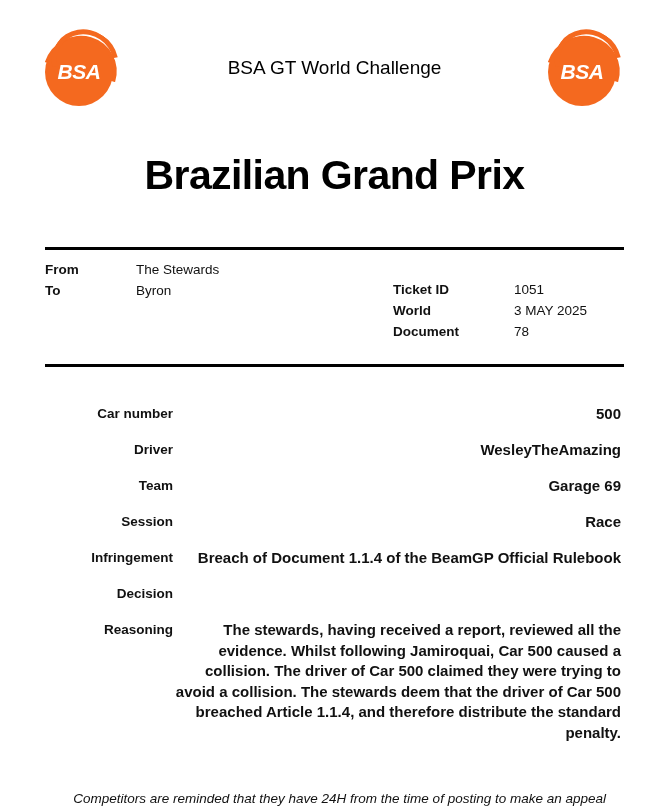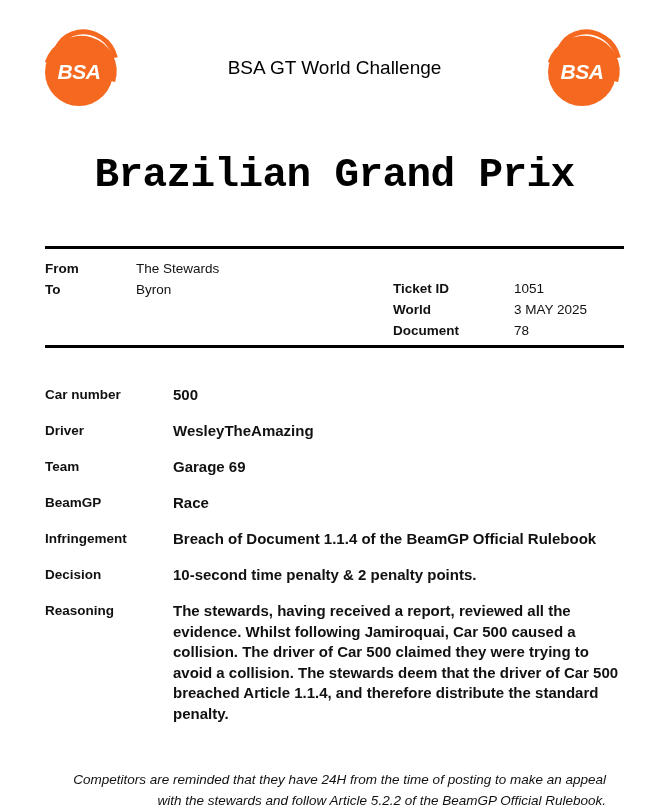--- a/index.html
+++ b/index.html
@@ -97,29 +97,28 @@
 
   
   .doc-title {
     text-align: center;
     font-size: 41px;
     font-weight: bold;
     letter-spacing: -0.6px;
     margin-top: 22px;
     margin-bottom: 0;
     color: #000000;
-    font-family: Liberation Mono, monospace;
   }
 
   
   .meta {
     margin-top: 48px;
     border-top: 3px solid #000000;
     border-bottom: 3px solid #000000;
-    padding: 9px 0 4px 0;
+    padding: 9px 0 22px 0;
     display: flex;
   }
   .meta-col {
     display: flex;
   }
   .meta-col.left { width: 348px; }
   .meta-col.right { flex: 1 1 auto; margin-top: 20px; }
   .meta-labels {
     font-weight: bold;
     font-size: 13.5px;
@@ -128,20 +127,21 @@
   .meta-values {
     font-size: 13.5px;
     line-height: 21px;
   }
   .meta-col.left .meta-labels { width: 91px; }
   .meta-col.right .meta-labels { width: 121px; }
 
   
   .details {
     margin-top: 37px;
+    text-align: right;
   }
   .row {
     display: flex;
     margin-bottom: 17px;
   }
   .row .label {
     width: 128px;
     flex: 0 0 128px;
     font-weight: bold;
     font-size: 13.5px;
@@ -226,30 +226,29 @@
     </div>
     <div class="row">
       <div class="label">Driver</div>
       <div class="value">WesleyTheAmazing</div>
     </div>
     <div class="row">
       <div class="label">Team</div>
       <div class="value">Garage 69</div>
     </div>
     <div class="row">
-      <div class="label">BeamGP</div>
+      <div class="label">Session</div>
       <div class="value">Race</div>
     </div>
     <div class="row">
       <div class="label">Infringement</div>
       <div class="value">Breach of Document 1.1.4 of the BeamGP Official Rulebook</div>
     </div>
     <div class="row">
       <div class="label">Decision</div>
-      <div class="value">10-second time penalty &amp; 2 penalty points.</div>
     </div>
     <div class="row reasoning">
       <div class="label">Reasoning</div>
       <div class="value">The stewards, having received a report, reviewed all the evidence. Whilst following Jamiroquai, Car 500 caused a collision. The driver of Car 500 claimed they were trying to avoid a collision. The stewards deem that the driver of Car 500 breached Article 1.1.4, and therefore distribute the standard penalty.</div>
     </div>
   </div>
 
   <div class="footer-note">Competitors are reminded that they have 24H from the time of posting to make an appeal with the stewards and follow Article 5.2.2 of the BeamGP Official Rulebook.</div>
 
 </div>

